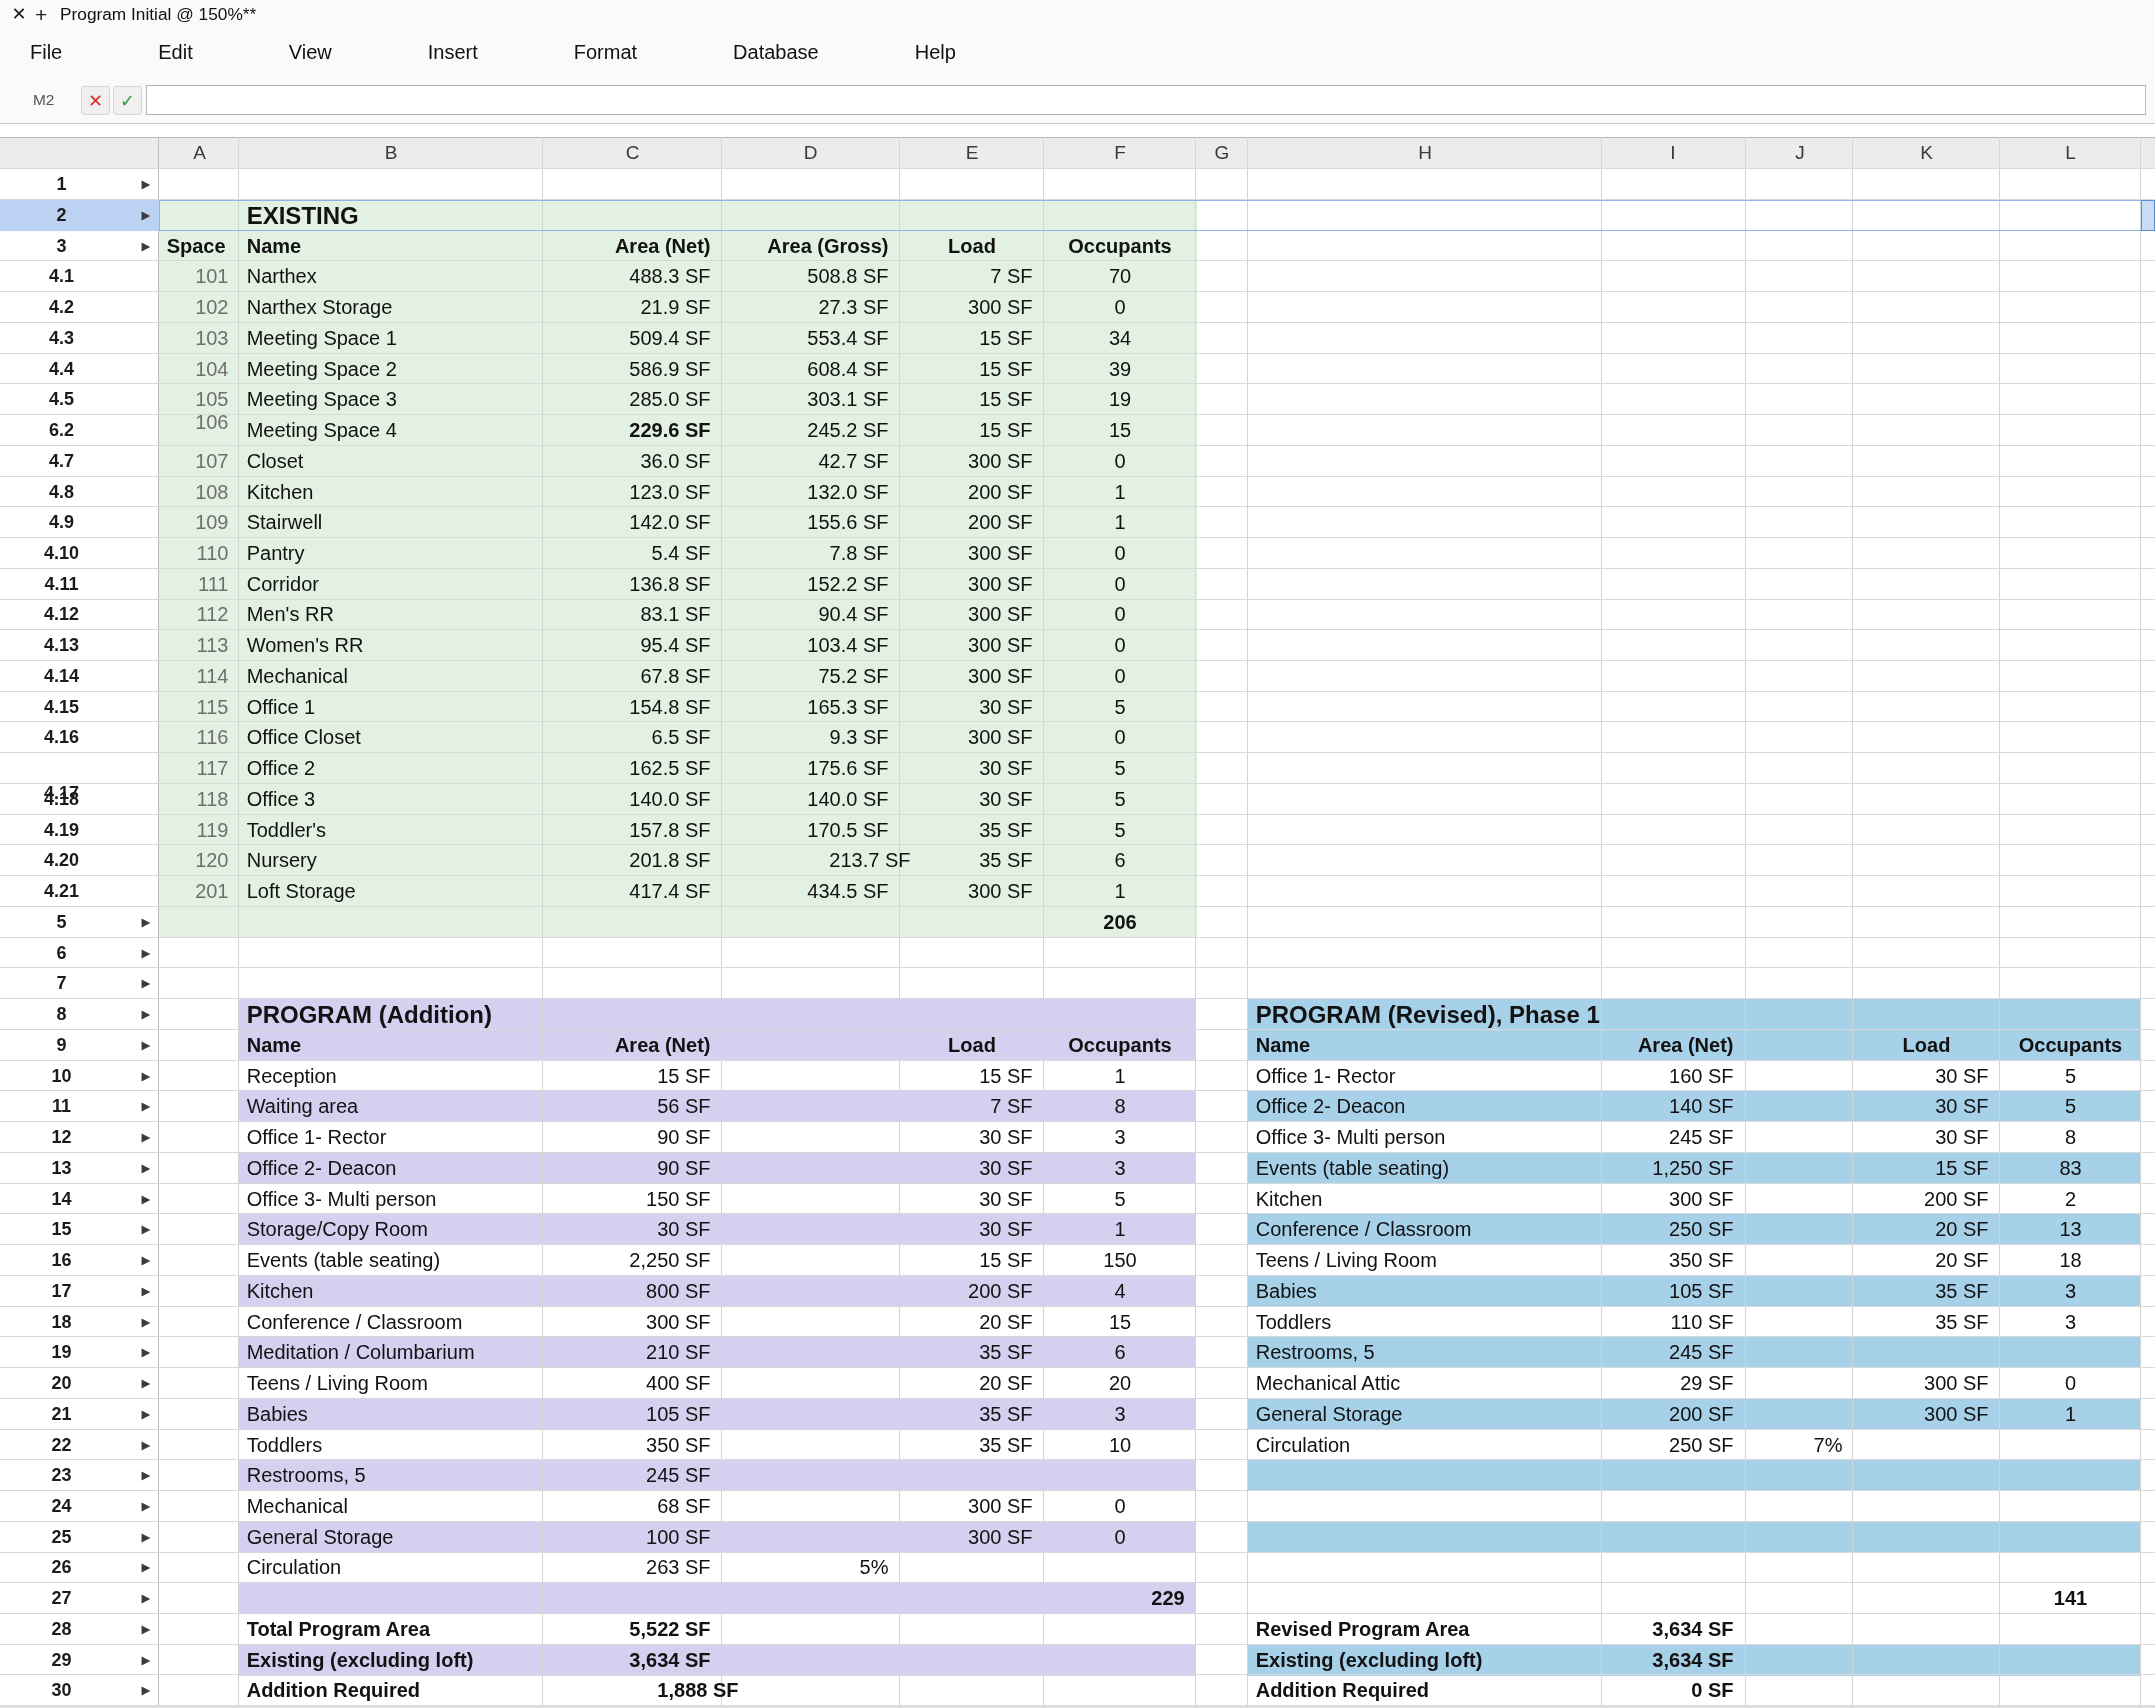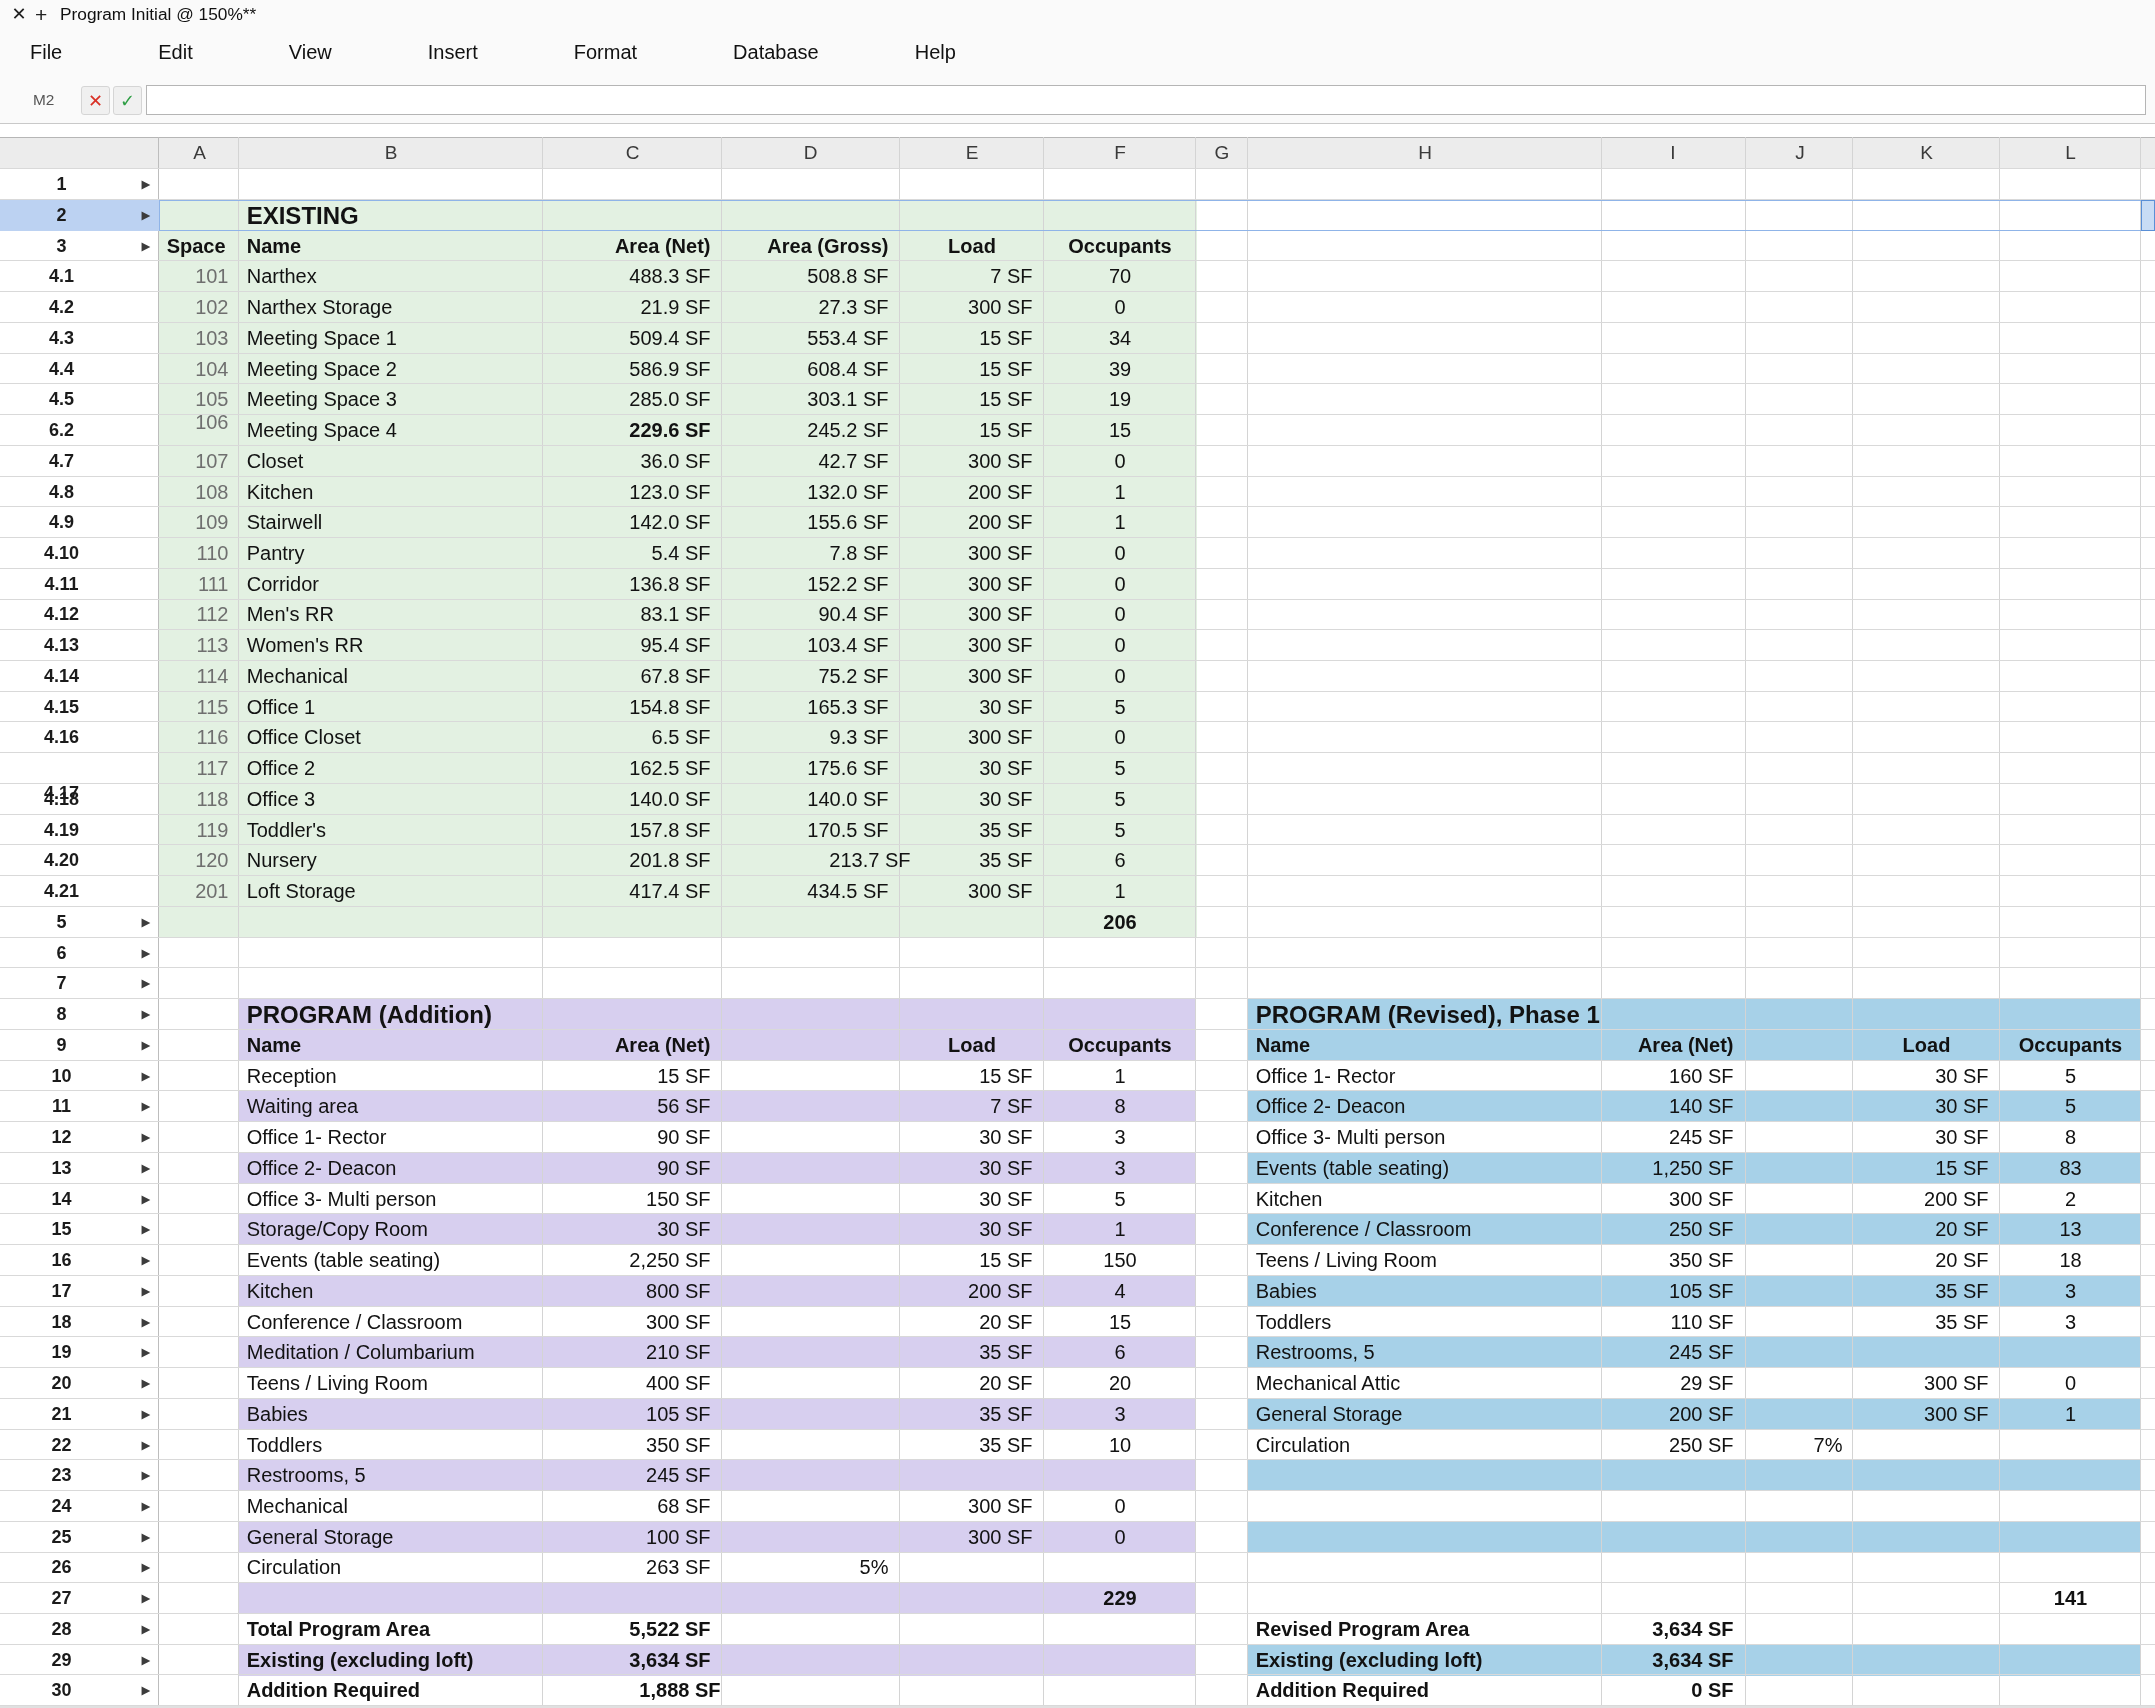--- a/index.html
+++ b/index.html
@@ -552,21 +552,21 @@
       <div class="rowarrow">▶</div>
     </div>
     <div class="cell al" style="left: 239px; top: 1552px; width: 304px; height: 31px;">Circulation</div>
     <div class="cell ar" style="left: 543px; top: 1552px; width: 179px; height: 31px;">263 SF</div>
     <div class="cell ar" style="left: 721px; top: 1552px; width: 179px; height: 31px;">5%</div>
     <div class="band" style="left: 239px; top: 1583px; width: 957px; height: 31px; background: rgb(215, 207, 239);"></div>
     <div class="rowhead" style="left: 0px; top: 1583px; width: 159px; height: 31px;">
       <div class="rownum">27</div>
       <div class="rowarrow">▶</div>
     </div>
-    <div class="cell ac sb" style="left: 1044px; top: 1583px; width: 152px; height: 31px;">229</div>
+    <div class="cell ac sb" style="left: 1092px; top: 1583px; width: 152px; height: 31px;">229</div>
     <div class="cell ac sb" style="left: 2000px; top: 1583px; width: 141px; height: 31px;">141</div>
     <div class="rowhead" style="left: 0px; top: 1614px; width: 159px; height: 31px;">
       <div class="rownum">28</div>
       <div class="rowarrow">▶</div>
     </div>
     <div class="cell al sb" style="left: 239px; top: 1614px; width: 304px; height: 31px;">Total Program Area</div>
     <div class="cell ar sb" style="left: 543px; top: 1614px; width: 179px; height: 31px;">5,522 SF</div>
     <div class="cell al sb" style="left: 1248px; top: 1614px; width: 354px; height: 31px;">Revised Program Area</div>
     <div class="cell ar sb" style="left: 1601px; top: 1614px; width: 144px; height: 31px;">3,634 SF</div>
     <div class="band" style="left: 239px; top: 1645px; width: 957px; height: 31px; background: rgb(215, 207, 239);"></div>
@@ -577,21 +577,21 @@
     </div>
     <div class="cell al sb" style="left: 239px; top: 1645px; width: 304px; height: 31px;">Existing (excluding loft)</div>
     <div class="cell ar sb" style="left: 543px; top: 1645px; width: 179px; height: 31px;">3,634 SF</div>
     <div class="cell al sb" style="left: 1248px; top: 1645px; width: 354px; height: 31px;">Existing (excluding loft)</div>
     <div class="cell ar sb" style="left: 1601px; top: 1645px; width: 144px; height: 31px;">3,634 SF</div>
     <div class="rowhead" style="left: 0px; top: 1675px; width: 159px; height: 31px;">
       <div class="rownum">30</div>
       <div class="rowarrow">▶</div>
     </div>
     <div class="cell al sb" style="left: 239px; top: 1675px; width: 304px; height: 31px;">Addition Required</div>
-    <div class="cell ar sb" style="left: 553px; top: 1675px; width: 179px; height: 31px;">1,888 SF</div>
+    <div class="cell ar sb" style="left: 571px; top: 1675px; width: 179px; height: 31px;">1,888 SF</div>
     <div class="cell al sb" style="left: 1248px; top: 1675px; width: 354px; height: 31px;">Addition Required</div>
     <div class="cell ar sb" style="left: 1601px; top: 1675px; width: 144px; height: 31px;">0 SF</div>
     <div class="vline dark" style="left: 158px; top: 137px; width: 1px; height: 1569px;"></div>
     <div class="vline" style="left: 238px; top: 137px; width: 1px; height: 1569px;"></div>
     <div class="vline" style="left: 542px; top: 137px; width: 1px; height: 1569px;"></div>
     <div class="vline" style="left: 721px; top: 137px; width: 1px; height: 1569px;"></div>
     <div class="vline" style="left: 899px; top: 137px; width: 1px; height: 1569px;"></div>
     <div class="vline" style="left: 1043px; top: 137px; width: 1px; height: 1569px;"></div>
     <div class="vline" style="left: 1195px; top: 137px; width: 1px; height: 1569px;"></div>
     <div class="vline" style="left: 1247px; top: 137px; width: 1px; height: 1569px;"></div>

